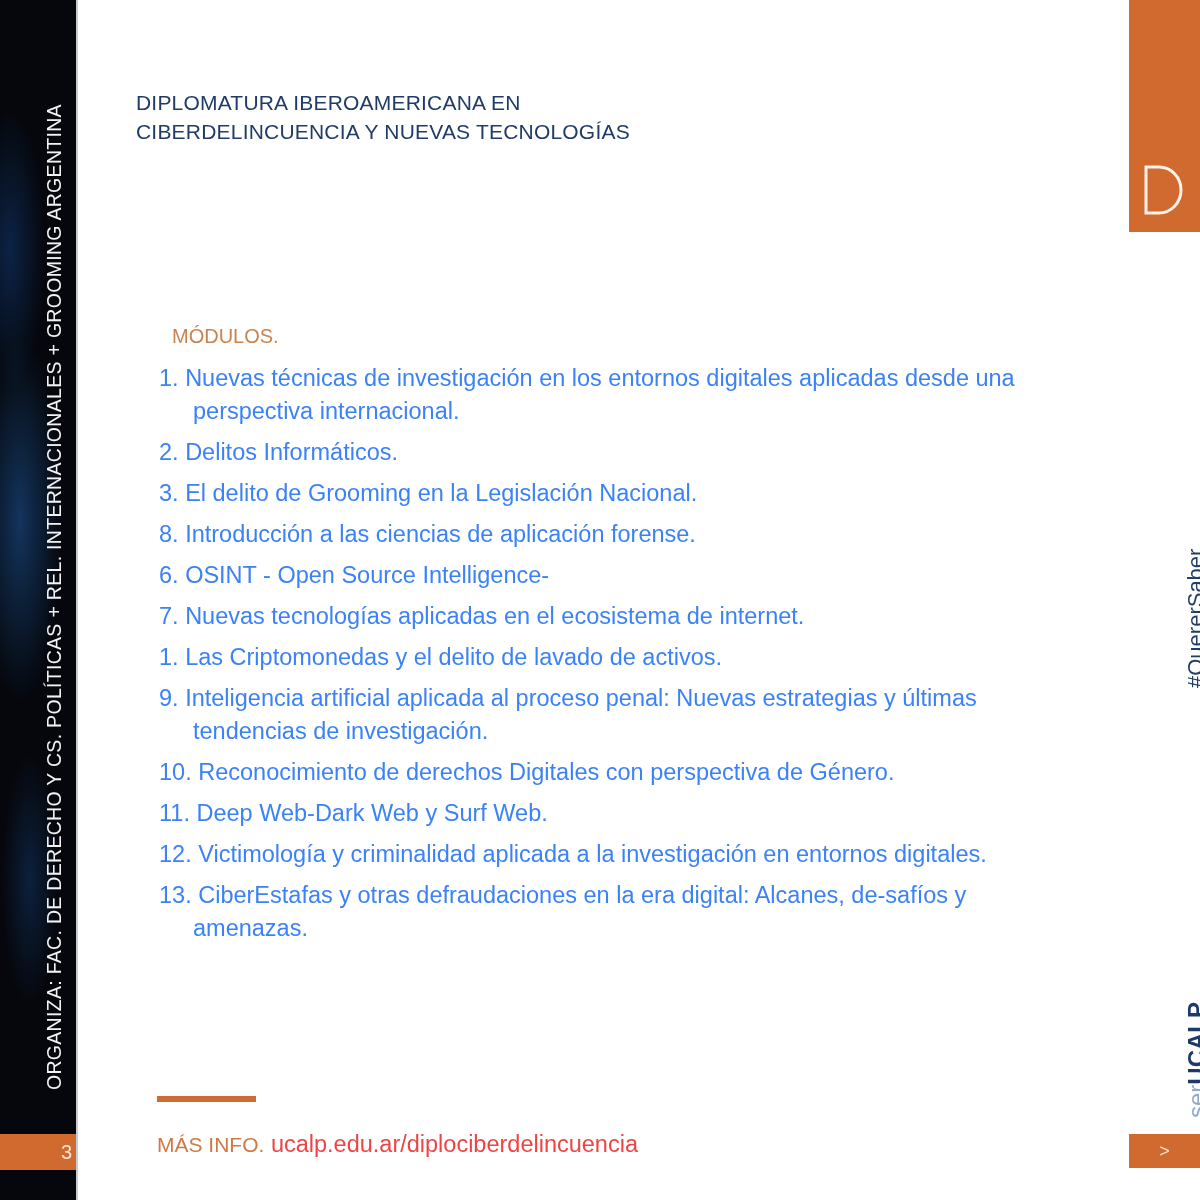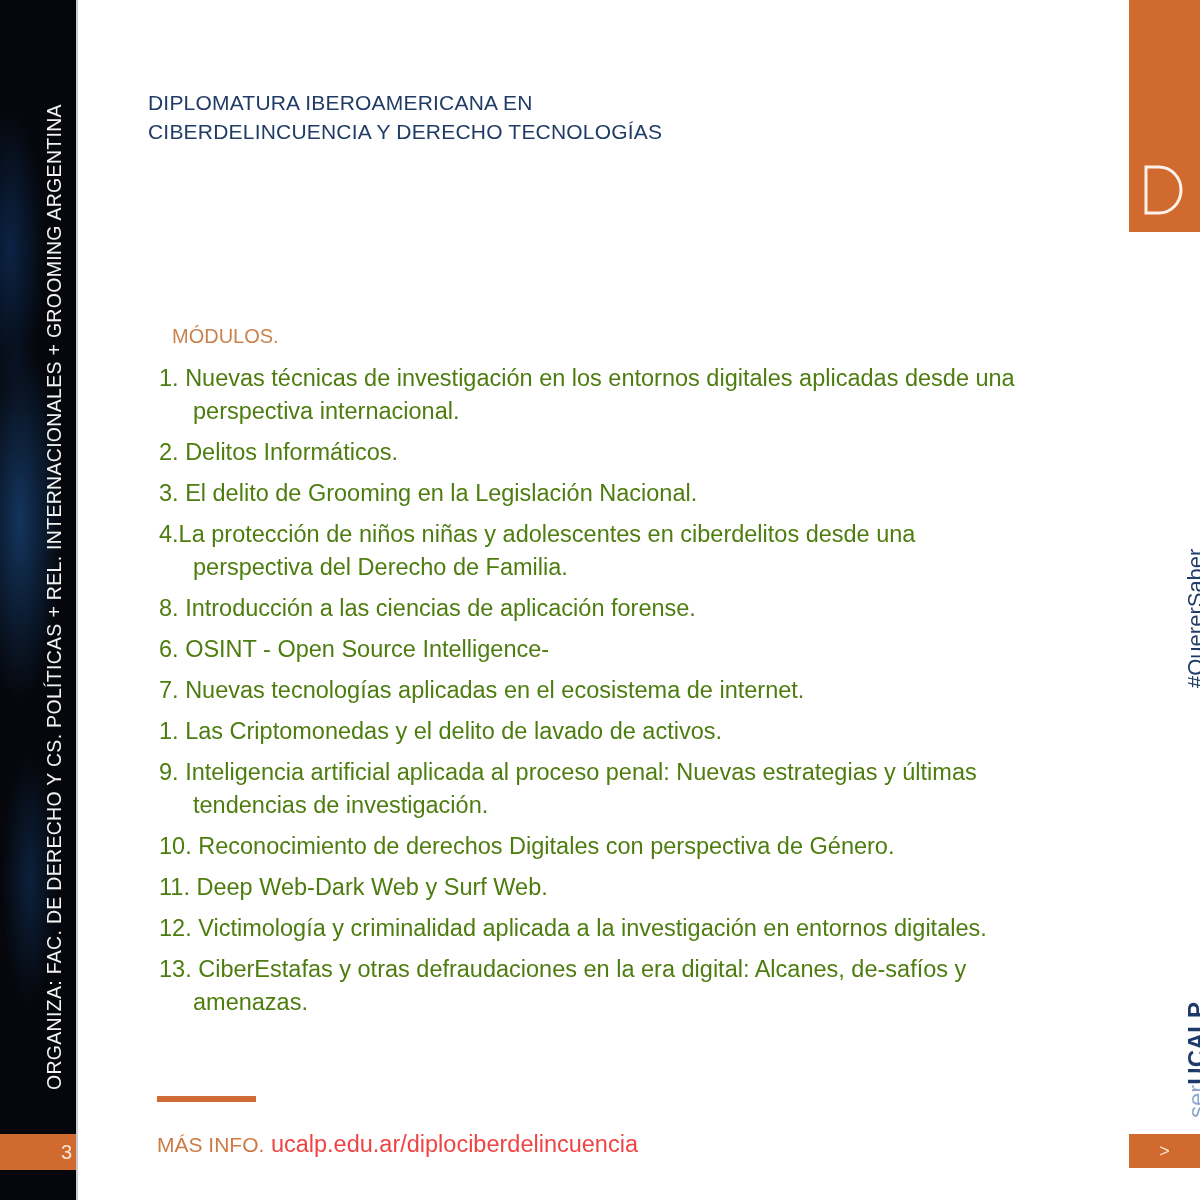--- a/index.html
+++ b/index.html
@@ -45,32 +45,32 @@
       white-space: nowrap; font-size: 24px;
     }
     .logo .ser { color: #8fa9cf; font-weight: 300; }
     .logo .ucalp { color: #1d3a6b; font-weight: 700; }
     .next-tab {
       position: absolute; left: 1129px; top: 1134px; width: 71px; height: 34px;
       background: #d06a2f; color: #fbe6d8; font-size: 18px;
       display: flex; align-items: center; justify-content: center;
     }
     .title {
-      position: absolute; left: 148px; top: 88px; color: #203c66;
+      position: absolute; left: 136px; top: 88px; color: #203c66;
       font-size: 21px; line-height: 29px; letter-spacing: 0.2px;
     }
     .modules-heading {
       position: absolute; left: 172px; top: 325px; color: #c9834f; font-size: 20px;
     }
     .modules-list {
       position: absolute; left: 159px; top: 362px; width: 880px;
       margin: 0; padding: 0; list-style: none;
     }
     .modules-list li {
-      color: #4d7c0f; font-size: 23.5px; line-height: 33px;
+      color: #3b82f6; font-size: 23.5px; line-height: 33px;
       margin-bottom: 8px; padding-left: 34px; text-indent: -34px;
     }
     .divider {
       position: absolute; left: 157px; top: 1096px; width: 99px; height: 6px;
       background: #cf6b34;
     }
     .more-info {
       position: absolute; left: 157px; top: 1131px; font-size: 23.5px; white-space: nowrap;
     }
     .more-info .label { color: #cf7a44; font-size: 21px; text-align: center; }
@@ -85,30 +85,29 @@
   <span>3</span>
 </div>
 
 <div class="right-block"></div>
 <svg class="d-outline" viewBox="0 0 40 52" width="40" height="52">
   <path d="M3 3 L16 3 A22 23 0 0 1 16 49 L3 49 Z" fill="none" stroke="#fdf2ea" stroke-width="3"></path>
 </svg>
 
 <div class="title">
   <div>DIPLOMATURA IBEROAMERICANA EN</div>
-  <div>CIBERDELINCUENCIA Y DERECHO TECNOLOGÍAS</div>
+  <div>CIBERDELINCUENCIA Y NUEVAS TECNOLOGÍAS</div>
 </div>
 
 <div class="modules-heading">MÓDULOS.</div>
 
 <ul class="modules-list">
   <li>1. Nuevas técnicas de investigación en los entornos digitales aplicadas desde una perspectiva internacional.</li>
   <li>2. Delitos Informáticos.</li>
   <li>3. El delito de Grooming en la Legislación Nacional.</li>
-  <li>4.La protección de niños niñas y adolescentes en ciberdelitos desde una perspectiva del Derecho de Familia.</li>
   <li>8. Introducción a las ciencias de aplicación forense.</li>
   <li>6. OSINT - Open Source Intelligence-</li>
   <li>7. Nuevas tecnologías aplicadas en el ecosistema de internet.</li>
   <li>1. Las Criptomonedas y el delito de lavado de activos.</li>
   <li>9. Inteligencia artificial aplicada al proceso penal: Nuevas estrategias y últimas tendencias de investigación.</li>
   <li>10. Reconocimiento de derechos Digitales con perspectiva de Género.</li>
   <li>11. Deep Web-Dark Web y Surf Web.</li>
   <li>12. Victimología y criminalidad aplicada a la investigación en entornos digitales.</li>
   <li>13. CiberEstafas y otras defraudaciones en la era digital: Alcanes, de-safíos y amenazas.</li>
 </ul>

